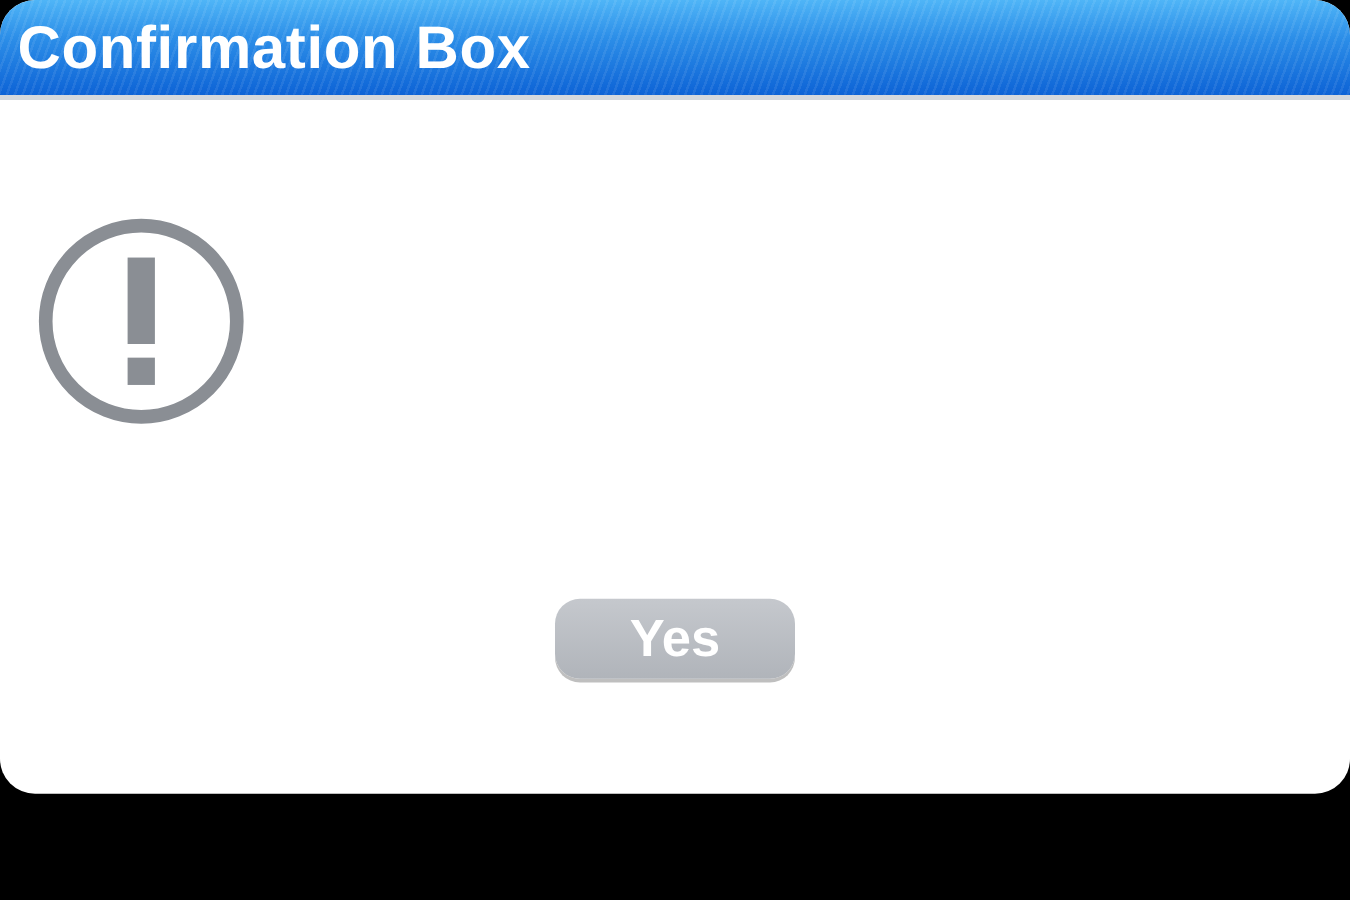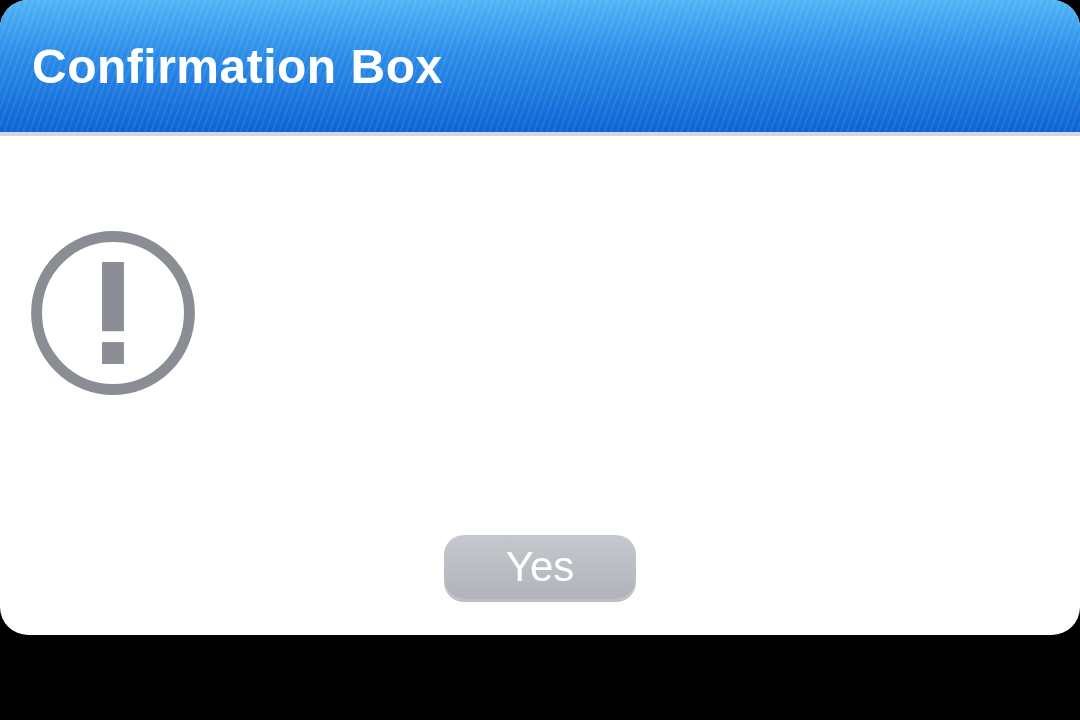--- a/index.html
+++ b/index.html
@@ -12,33 +12,33 @@
     }
     .dialog {
       width: 1080px;
       height: 635px;
       background: #fff;
       border-radius: 28px;
       overflow: hidden;
       position: relative;
     }
     .titlebar {
-      height: 136px;
+      height: 80px;
       background: 
         repeating-linear-gradient(
           110deg,
           rgba(255,255,255,0.08) 0px,
           rgba(255,255,255,0.08) 2px,
           transparent 2px,
           transparent 6px
         ),
         linear-gradient(to bottom, #4fb5f7 0%, #2c8ee8 40%, #0d63d6 100%);
       display: flex;
       align-items: center;
-      padding-left: 32px;
+      padding-left: 14px;
       border-bottom: 4px solid #d4d8dd;
     }
     .titlebar-title {
       color: #fff;
       font-size: 48px;
       font-weight: 700;
       letter-spacing: 0.5px;
     }
     .content {
       position: relative;
@@ -62,21 +62,21 @@
     }
     .btn {
       min-width: 192px;
       height: 64px;
       padding: 0 36px;
       border: none;
       border-radius: 20px;
       background: linear-gradient(to bottom, #c5c8cd 0%, #b0b4ba 100%);
       color: #fff;
       font-size: 42px;
-      font-weight: 400;
+      font-weight: 700;
       cursor: pointer;
       display: flex;
       align-items: center;
       justify-content: center;
       box-shadow: 0 3px 0 rgba(0,0,0,0.25);
     }
   </style>
 </head>
 <body>
 

